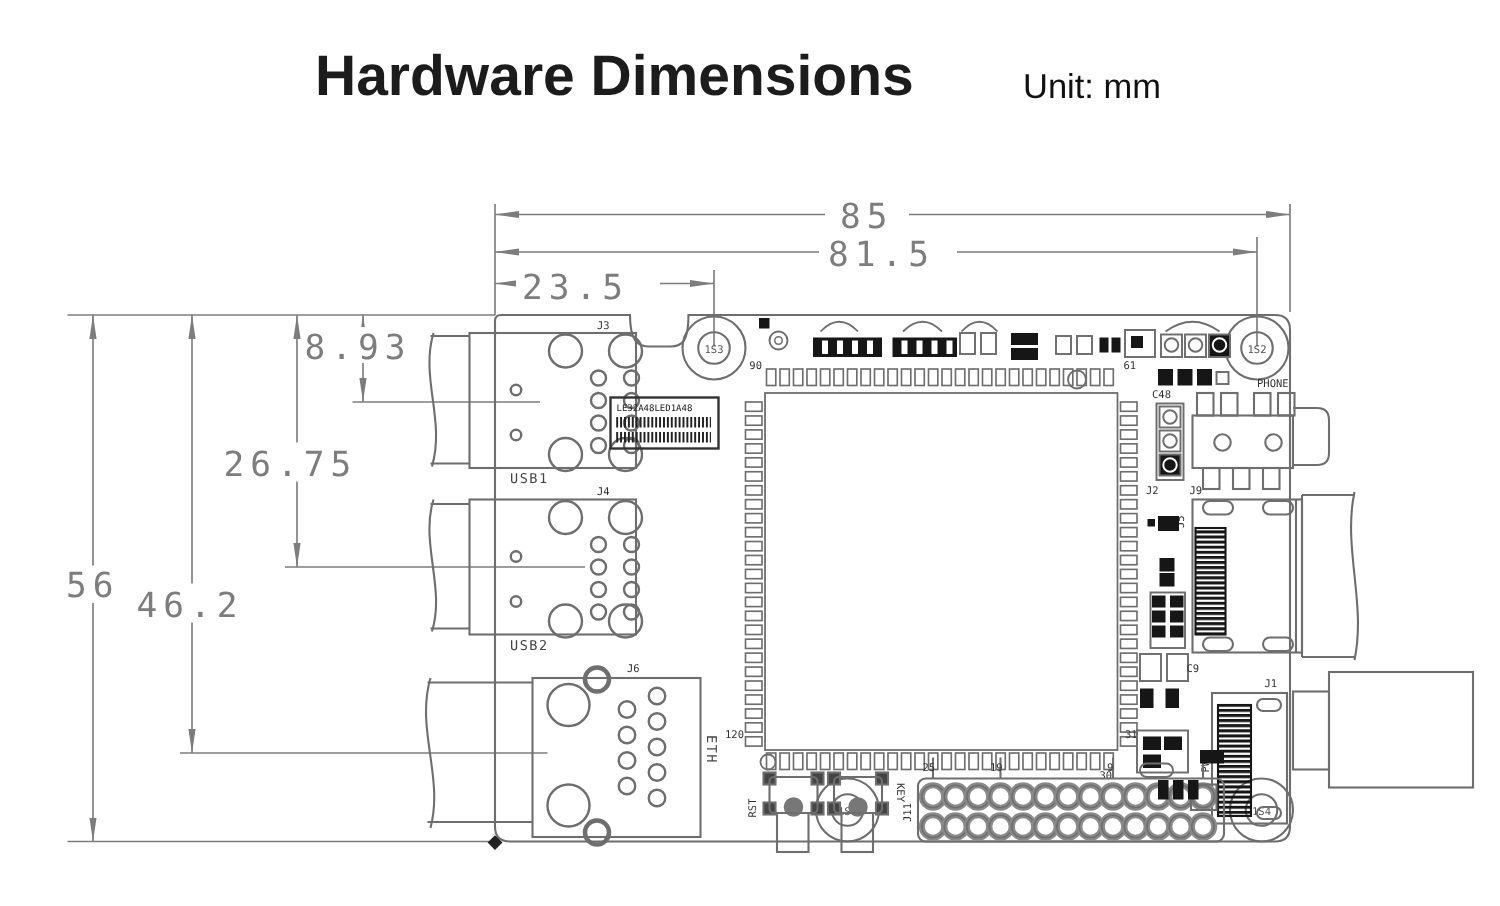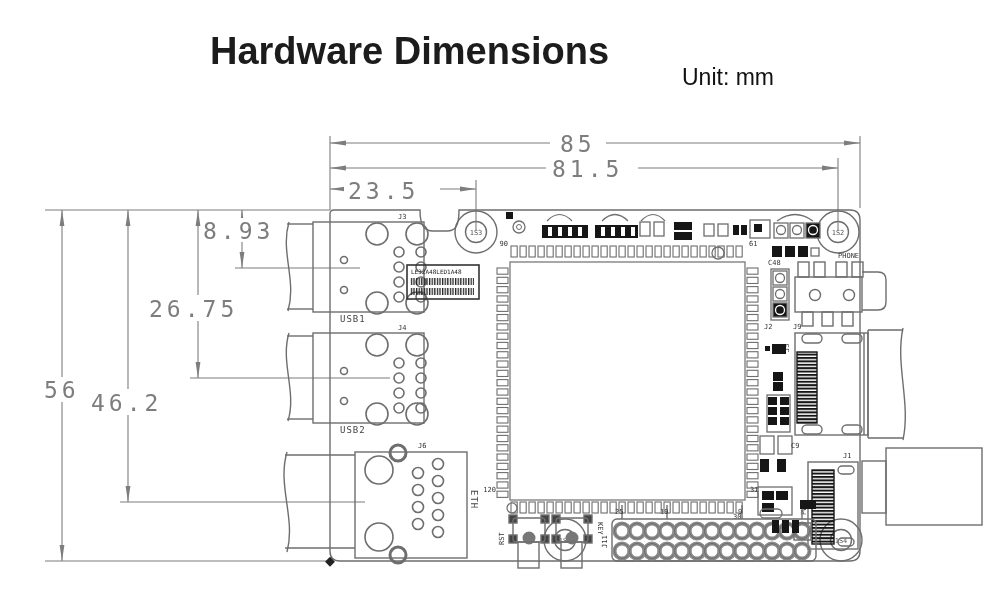--- a/index.html
+++ b/index.html
@@ -1,21 +1,21 @@
 <!DOCTYPE html>
 <html><head>
 <meta charset="utf-8">
 <style>
   html,body{margin:0;padding:0;background:#ffffff;}
   .canvas{position:relative;width:1000px;height:604px;background:#fff;overflow:hidden;
           font-family:"Liberation Sans",sans-serif;}
   .titlebar{position:absolute;left:3px;top:0;width:100%;height:90px;}
   .page-title{position:absolute;left:207px;top:30px;margin:0;font-size:38px;font-weight:600;
               color:#1c1c1c;letter-spacing:0px;font-family:"Liberation Sans",sans-serif;}
-  .unit-label{position:absolute;left:679px;top:44px;font-size:23px;font-weight:500;color:#111;margin-top:20px;}
+  .unit-label{position:absolute;left:679px;top:44px;font-size:23px;font-weight:500;color:#111;}
   svg{position:absolute;left:0;top:0;}
   text{font-family:"DejaVu Sans Mono",monospace;fill:#7d7d7d;}
   .dimtxt{font-size:23px;letter-spacing:4px;fill:#7d7d7d;}
   .ref{font-size:7px;fill:#333;letter-spacing:0px;}
   .lbl{font-size:9px;fill:#444;letter-spacing:1px;}
   .holetxt{font-size:7px;fill:#555;text-anchor:middle;}
   .pintxt{font-size:7px;fill:#333;}
 </style>
 </head>
 <body>

